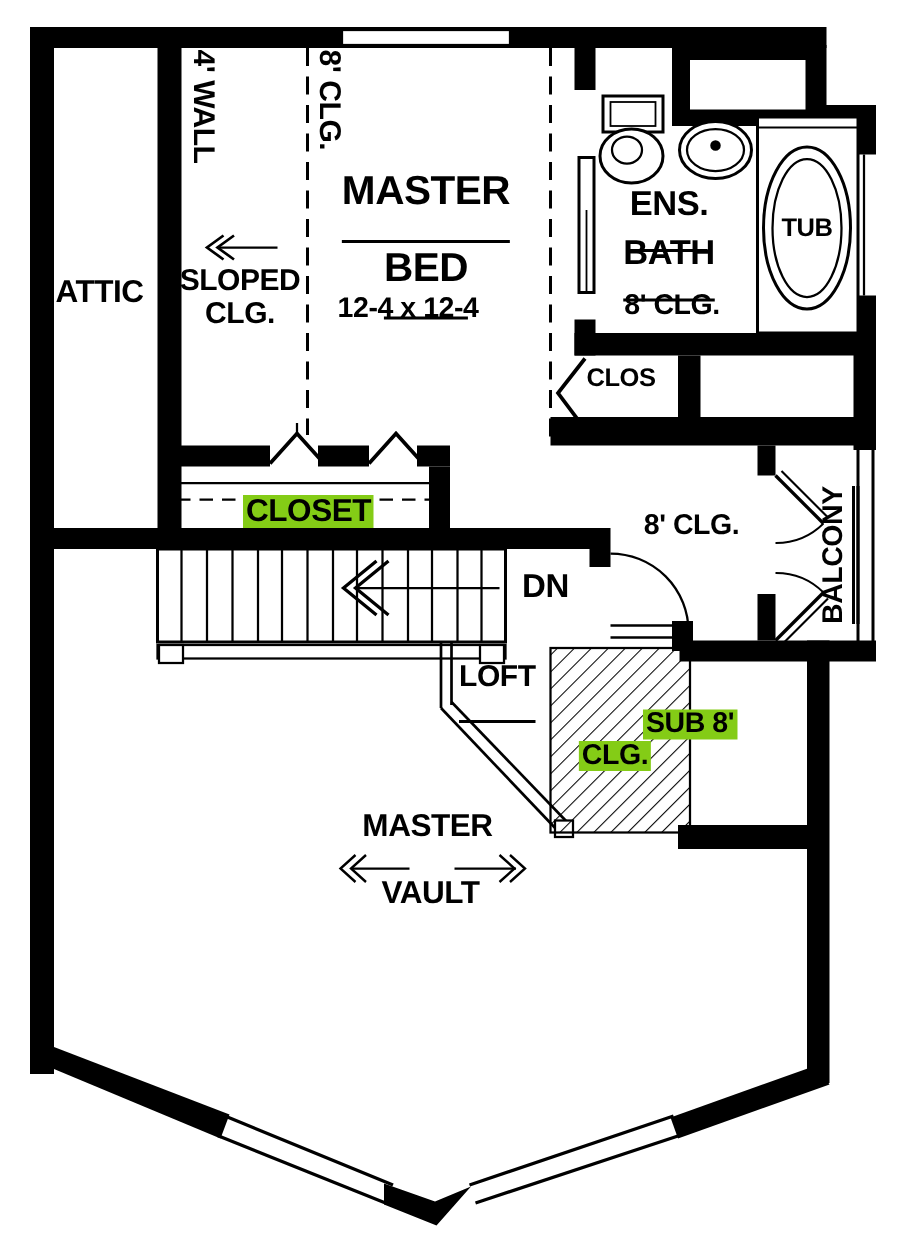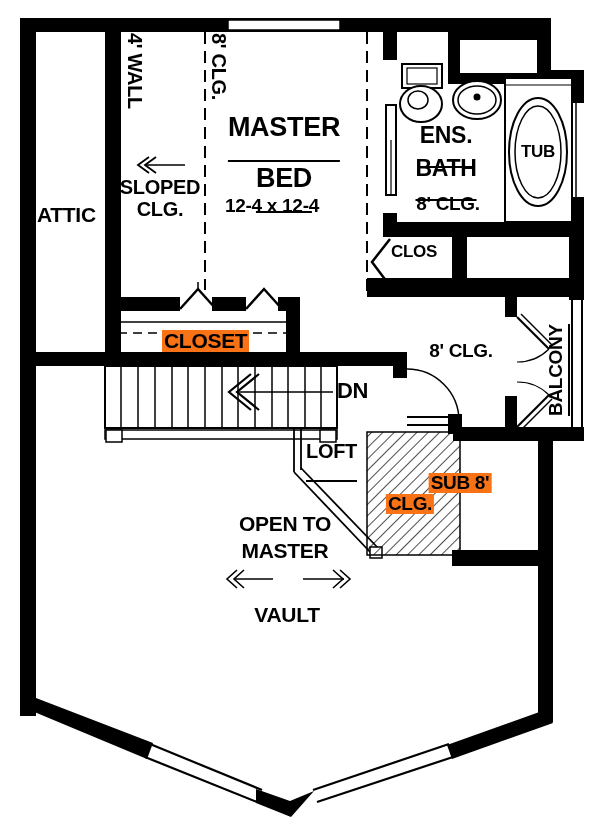--- a/index.html
+++ b/index.html
@@ -6,23 +6,23 @@
   #plan{position:relative;width:600px;height:827px;background:#fff;overflow:hidden;
         font-family:"Liberation Sans",sans-serif;color:#000;}
   #plan svg{position:absolute;left:0;top:0;}
   .lbl{position:absolute;font-weight:700;white-space:nowrap;line-height:1.05;
        font-family:"Liberation Sans",sans-serif;color:#000;letter-spacing:-0.3px;}
   .ctr{transform:translateX(-50%);}
   .rotcw{transform:rotate(90deg);transform-origin:0 0;}
   .rotccw{transform:rotate(-90deg);transform-origin:0 0;}
   .ul{border-bottom:2.5px solid #000;padding-bottom:18px;text-align:right;}
   .ul2{border-bottom:5px double #000;padding-bottom:2px;}
-  .whitebg{background:#f97316;padding:0 2px;}
+  .whitebg{background:#84cc16;padding:0 2px;}
   .f17{font-size:17px;} .f19{font-size:19px;} .f20{font-size:20px;}
-  .f21{font-size:21px;} .f22{font-size:22px;} .f25{font-size:23px;} .f27{font-size:27px;}
+  .f21{font-size:21px;} .f22{font-size:22px;padding-left:11px;} .f25{font-size:23px;} .f27{font-size:27px;}
 </style>
 </head>
 <body>
 
 <div id="plan">
 
   <svg width="600" height="827" viewBox="0 0 600 827">
     <defs>
       <pattern id="hatch" width="8" height="8" patternUnits="userSpaceOnUse" patternTransform="rotate(45)">
         <line x1="0" y1="0" x2="0" y2="8" stroke="#000" stroke-width="1.4"></line>
@@ -183,21 +183,21 @@
     <g stroke="#000" fill="none">
       <polyline points="237,570 227,579 237,588" stroke-width="1.6"></polyline>
       <polyline points="244,570 234,579 244,588" stroke-width="1.6"></polyline>
       <line x1="234" y1="579" x2="273" y2="579" stroke-width="1.5"></line>
       <line x1="303" y1="579" x2="344" y2="579" stroke-width="1.5"></line>
       <polyline points="340,570 350,579 340,588" stroke-width="1.6"></polyline>
       <polyline points="333,570 343,579 333,588" stroke-width="1.6"></polyline>
     </g>
   </svg>
 
-  <div class="lbl f21" style="left:37px;top:184px;margin-top:20px;">ATTIC</div>
+  <div class="lbl f21" style="left:37px;top:184px;">ATTIC</div>
 
   <div class="lbl f20 rotcw" style="left:145px;top:33px;">4' WALL</div>
   <div class="lbl f20 rotcw" style="left:229px;top:33px;">8' CLG.</div>
 
   <div class="lbl f20 ctr" style="left:160px;top:177px;">SLOPED</div>
   <div class="lbl f20 ctr" style="left:160px;top:199px;">CLG.</div>
 
   <div class="lbl f27 ctr" style="left:284px;top:113px;"><span class="ul">MASTER</span></div>
   <div class="lbl f27 ctr" style="left:284px;top:164px;"><span class="ul">BED</span></div>
   <div class="lbl f19 ctr" style="left:272px;top:196px;">12-4 x 12-4</div>
@@ -214,17 +214,16 @@
   <div class="lbl f21 whitebg" style="left:162px;top:330px;">CLOSET</div>
 
   <div class="lbl f19 ctr" style="left:461px;top:341px;">8' CLG.</div>
   <div class="lbl f22" style="left:337px;top:379px;">DN</div>
 
   <div class="lbl f20" style="left:306px;top:441px;"><span class="ul">LOFT</span></div>
 
   <div class="lbl f19 ctr whitebg" style="left:412px;top:473px;margin-left:48px;">SUB 8'</div>
   <div class="lbl f19 ctr whitebg" style="left:410px;top:494px;">CLG.</div>
 
-  <div class="lbl f21 ctr" style="left:285px;top:513px;">OPEN TO</div>
   <div class="lbl f21 ctr" style="left:285px;top:540px;">MASTER</div>
-  <div class="lbl f21 ctr" style="left:287px;top:604px;">VAULT</div>
+  <div class="lbl f21 ctr" style="left:287px;top:585px;">VAULT</div>
 
 </div>
 
 </body></html>

